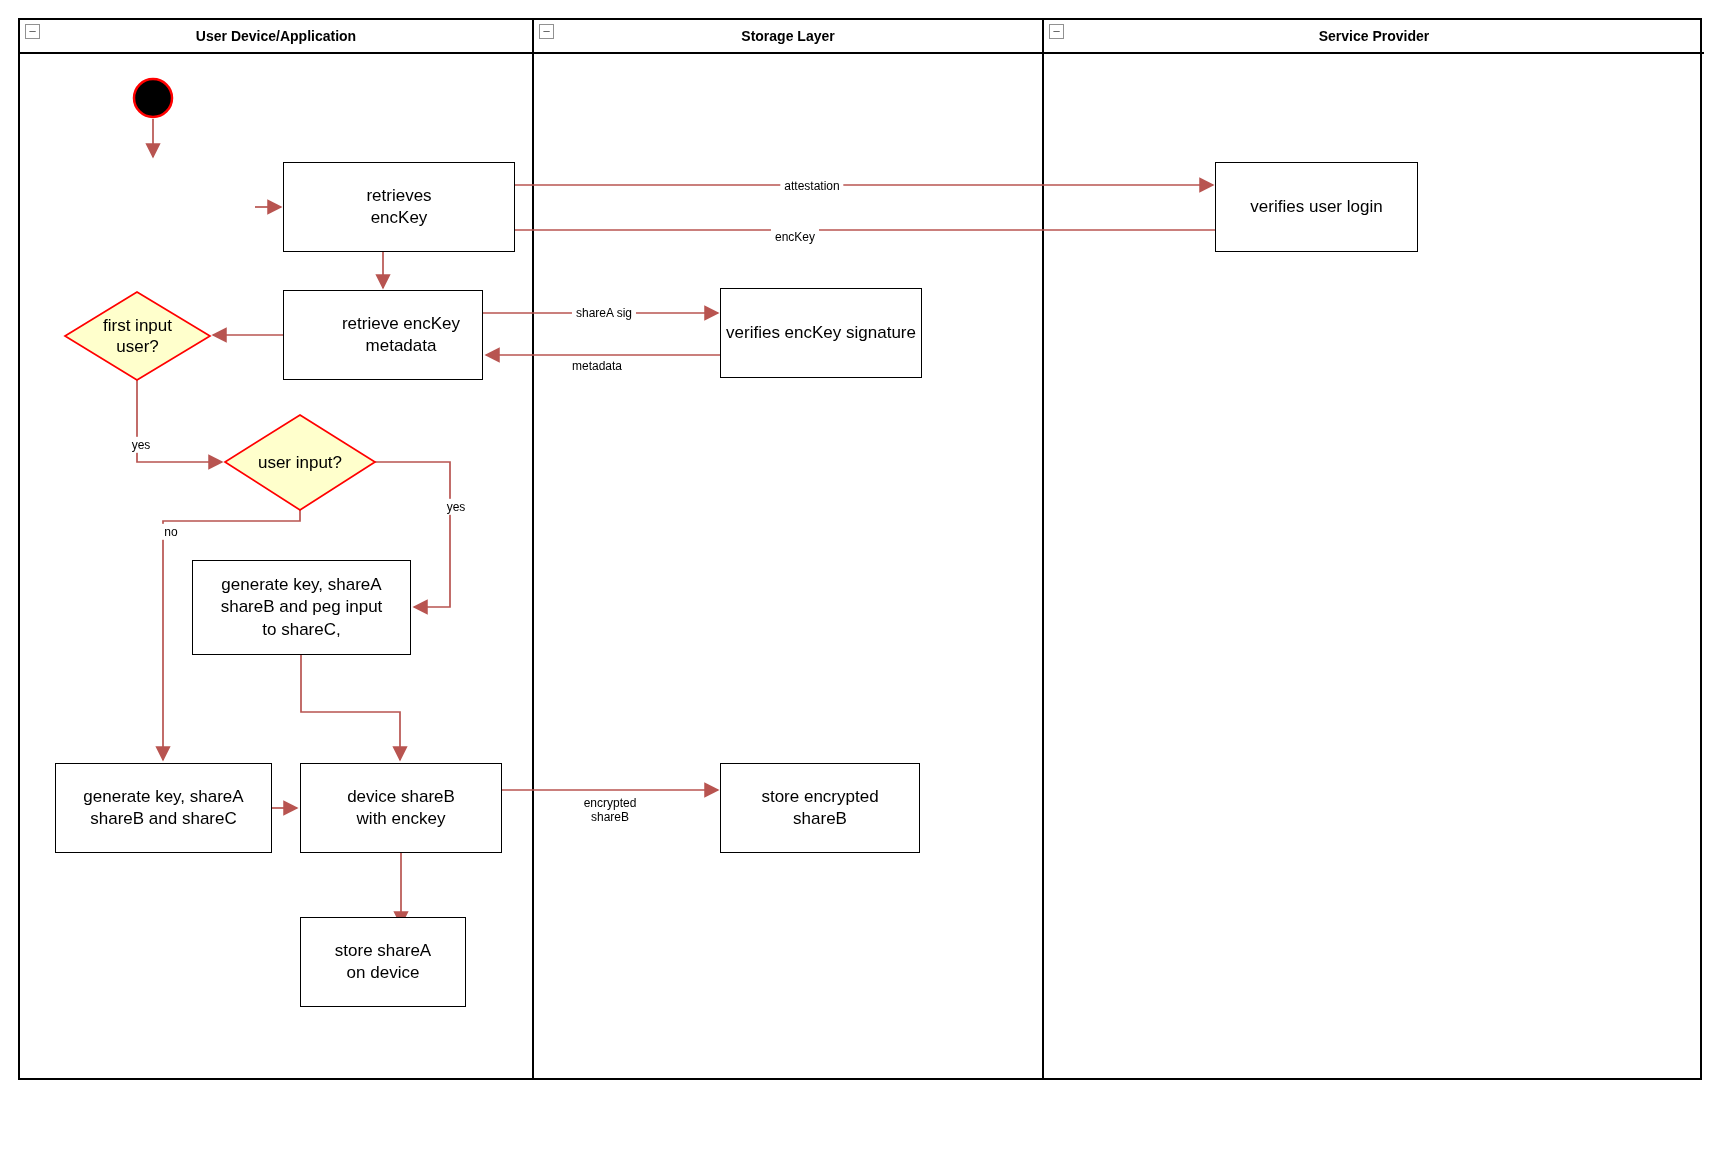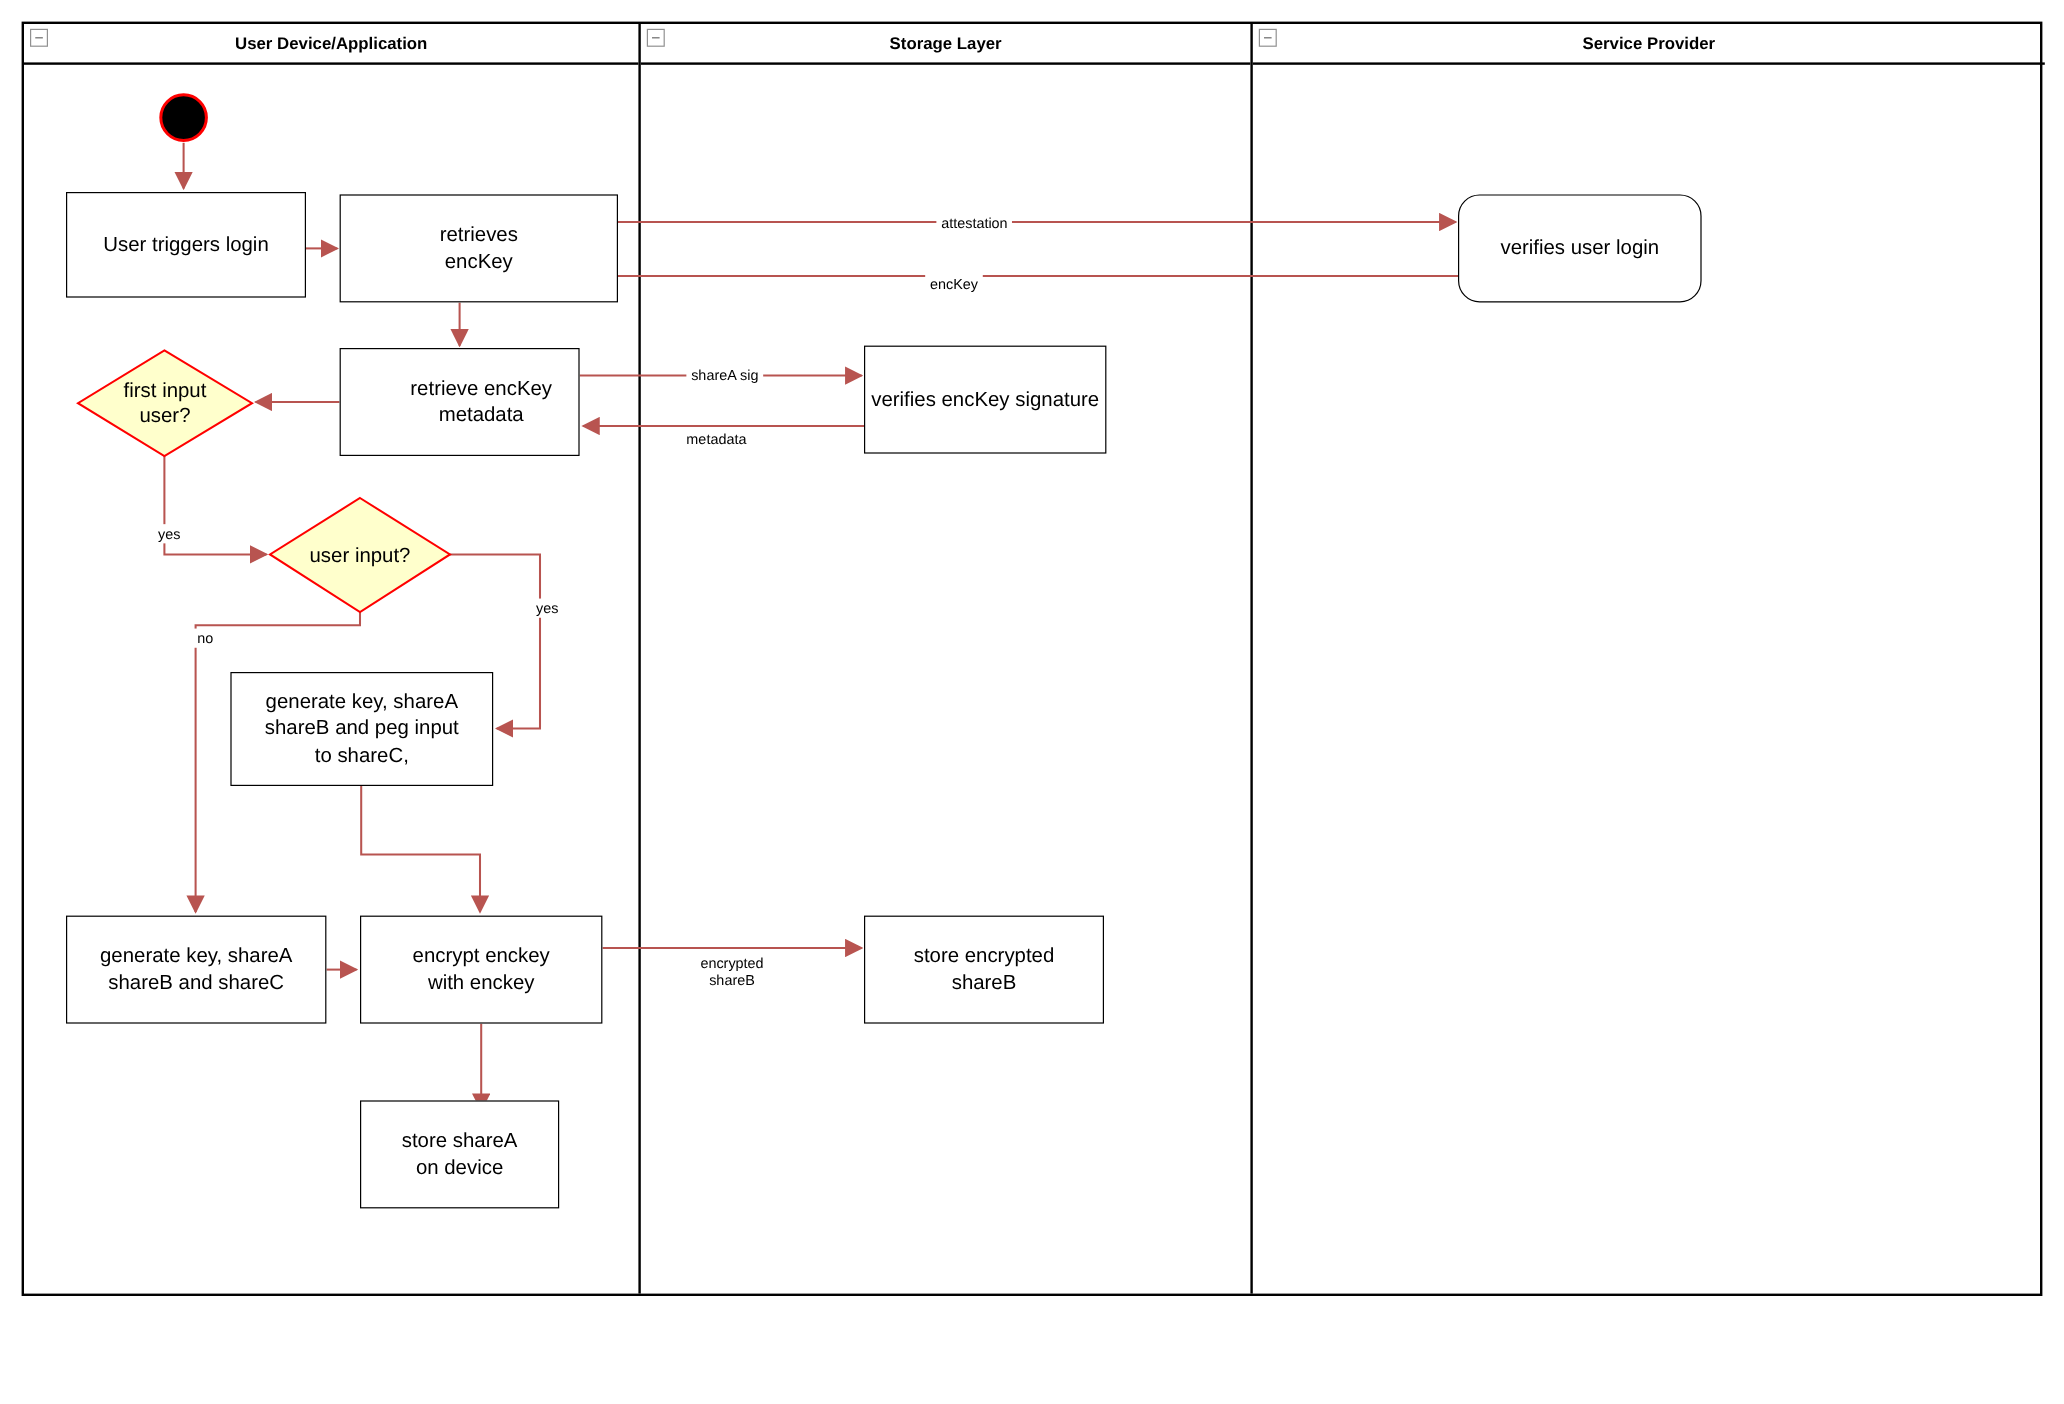--- a/index.html
+++ b/index.html
@@ -75,33 +75,32 @@
     <path class="edge" marker-end="url(#arrow)" d="M300,510 L300,521 L163,521 L163,760"></path>
     <path class="edge" marker-end="url(#arrow)" d="M301,655 L301,712 L400,712 L400,760"></path>
     <path class="edge" marker-end="url(#arrow)" d="M272,808 L297,808"></path>
     <path class="edge" marker-end="url(#arrow)" d="M502,790 L718,790"></path>
     <path class="edge" marker-end="url(#arrow)" d="M401,853 L401,925"></path>
 
     <polygon class="diamond" points="137,292 210,336 137,380 65,336"></polygon>
     <polygon class="diamond" points="300,415 375,462 300,510 225,462"></polygon>
   </svg>
 
-  <div class="node" style="left:55px; top:160px; width:200px; height:88px;">User triggers login</div>
   <div class="node" style="left:283px; top:162px; width:232px; height:90px;">retrieves
 encKey</div>
-  <div class="node" style="left:1215px; top:162px; width:203px; height:90px;border-radius:18px;">verifies user login</div>
+  <div class="node" style="left:1215px; top:162px; width:203px; height:90px;">verifies user login</div>
   <div class="node" style="left:283px; top:290px; width:200px; height:90px;padding-left:36px;">retrieve encKey
 metadata</div>
   <div class="node" style="left:720px; top:288px; width:202px; height:90px;">verifies encKey signature</div>
   <div class="node" style="left:192px; top:560px; width:219px; height:95px;">generate key, shareA
 shareB and peg input
 to shareC,</div>
   <div class="node" style="left:55px; top:763px; width:217px; height:90px;">generate key, shareA
 shareB and shareC</div>
-  <div class="node" style="left:300px; top:763px; width:202px; height:90px;">encrypt enckey
+  <div class="node" style="left:300px; top:763px; width:202px; height:90px;">device shareB
 with enckey</div>
   <div class="node" style="left:720px; top:763px; width:200px; height:90px;">store encrypted
 shareB</div>
   <div class="node" style="left:300px; top:896px; width:166px; height:90px;margin-top:21px;">store shareA
 on device</div>
 
   <div class="diamond-label" style="left:72px; top:302px; width:131px; height:68px;">first input
 user?</div>
   <div class="diamond-label" style="left:233px; top:438px; width:134px; height:49px;">user input?</div>
 

